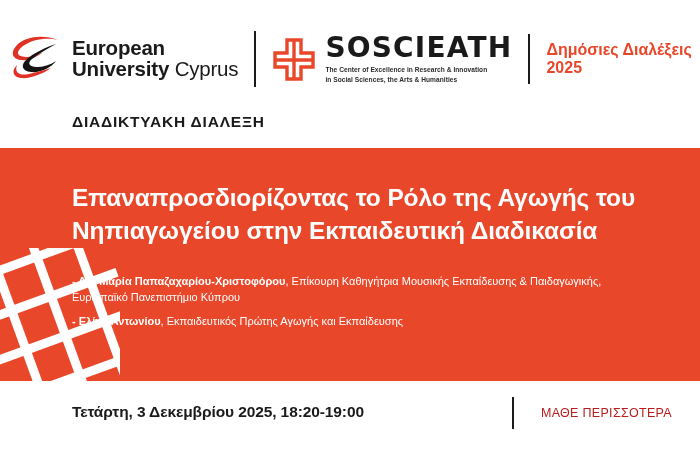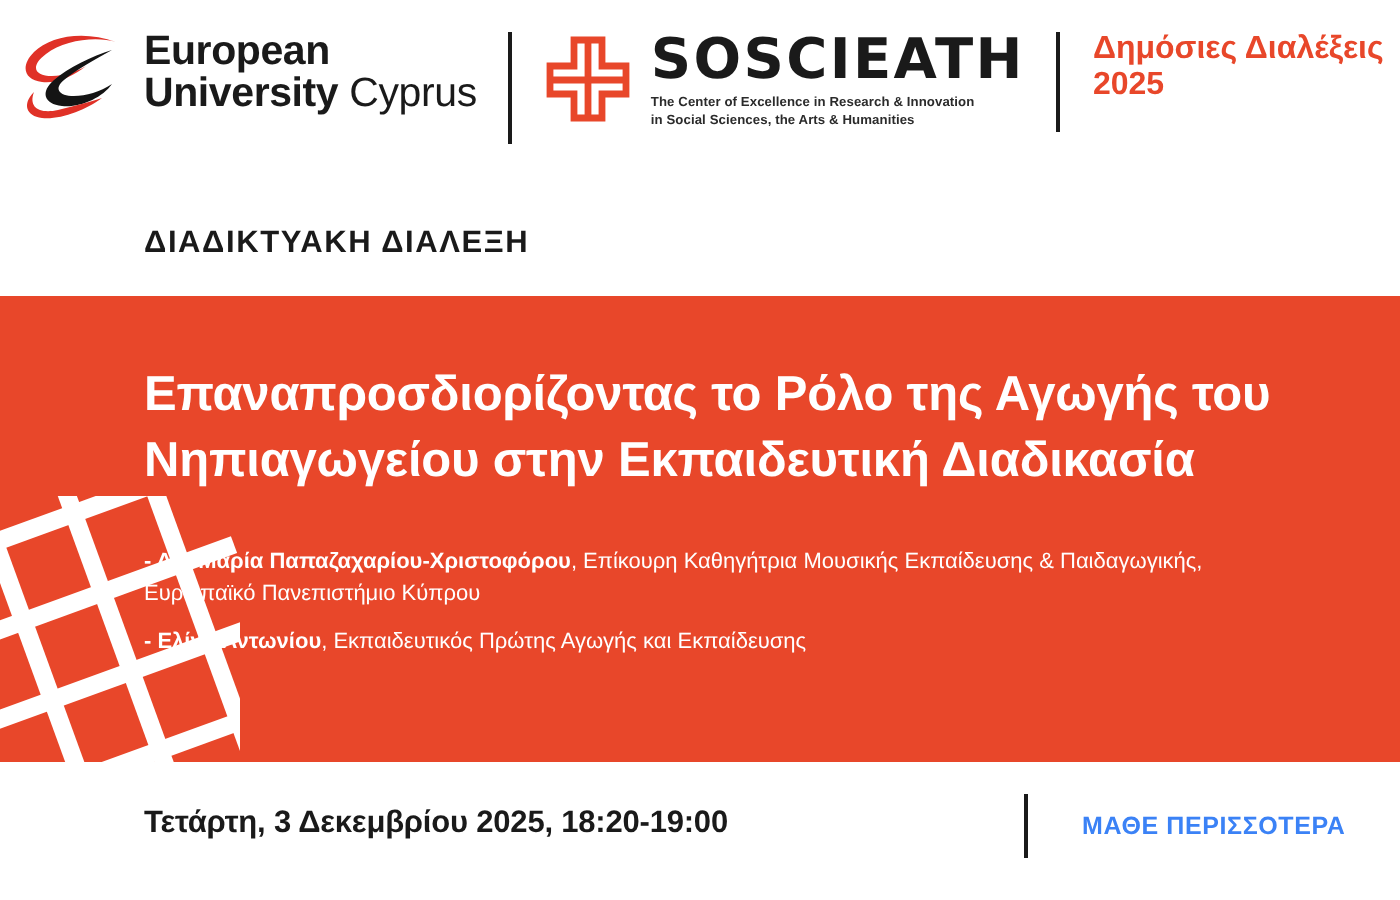--- a/index.html
+++ b/index.html
@@ -22,23 +22,23 @@
   #header {
     position: absolute;
     left: 0; top: 0;
     width: 700px;
     height: 148px;
     background: #ffffff;
   }
   #logo-row {
     position: absolute;
     left: 10px;
-    top: 16px;
+    top: 28px;
     display: flex;
-    align-items: flex-start;
+    align-items: center;
     height: 62px;
   }
   
   .euc-mark {
     width: 52px;
     height: 48px;
     flex: 0 0 auto;
     margin-right: 10px;
   }
   .euc-wordmark {
@@ -194,22 +194,22 @@
     top: 16px;
     width: 2px;
     height: 32px;
     background: #1a1a1a;
   }
   #cta {
     position: absolute;
     left: 541px;
     top: 25px;
     font-size: 12.5px;
-    font-weight: bold;
-    color: #3b82f6;
+    font-weight: normal;
+    color: #b91c1c;
     letter-spacing: 0.3px;
     text-align: right;
   }
 </style>
 </head>
 <body>
 
 <div id="poster">
 
   <div id="header">

